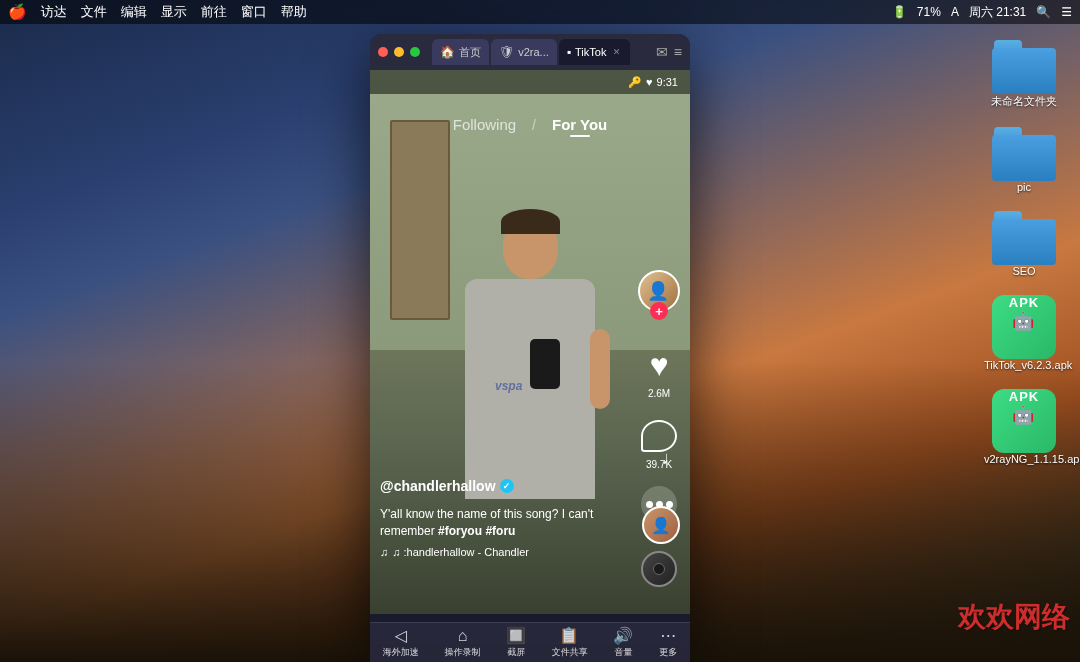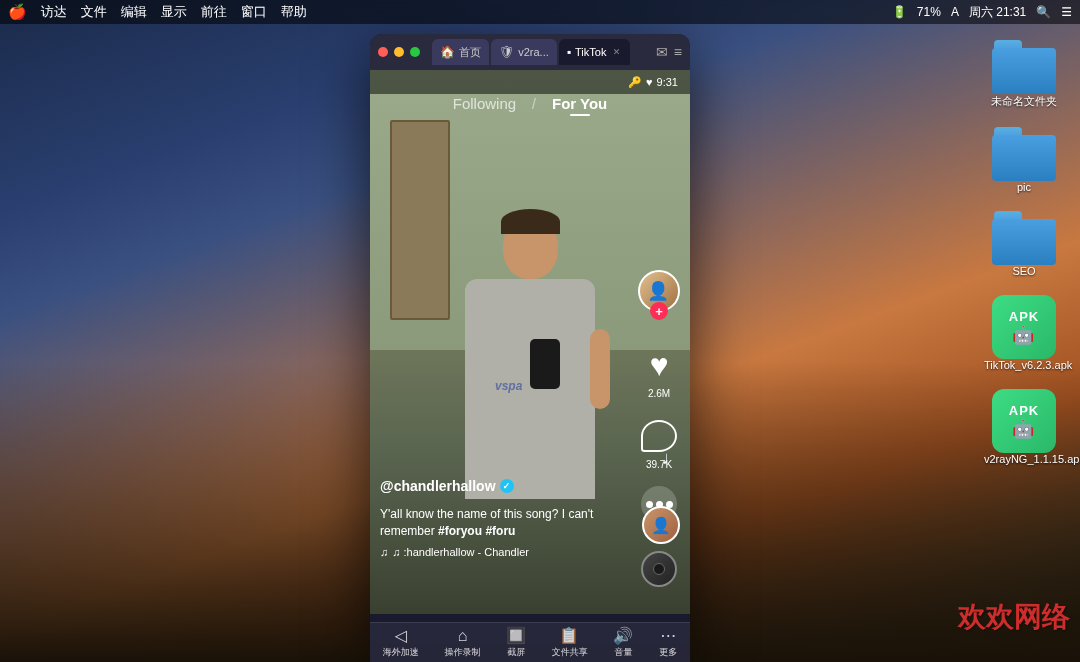--- a/index.html
+++ b/index.html
@@ -107,21 +107,21 @@
     }
 
     
     .apk-icon {
       width: 64px;
       height: 64px;
       background: linear-gradient(135deg, #3ddc84 0%, #2ab868 100%);
       border-radius: 12px;
       display: flex;
       align-items: center;
-      justify-content: center;
+      justify-content: flex-start;
       flex-direction: column;
       position: relative;
     }
     .apk-label-badge {
       color: white;
       font-size: 13px;
       font-weight: bold;
       letter-spacing: 1px;
     }
 
@@ -324,21 +324,21 @@
     
     .tiktok-header {
       position: absolute;
       top: 24px;
       left: 0; right: 0;
       display: flex;
       align-items: center;
       justify-content: center;
       gap: 16px;
       z-index: 20;
-      padding: 1px 0;
+      padding: 22px 0;
     }
     .tiktok-tab {
       color: rgba(255,255,255,0.7);
       font-size: 15px;
       font-weight: 500;
       cursor: pointer;
     }
     .tiktok-tab.active {
       color: white;
       font-weight: 700;

